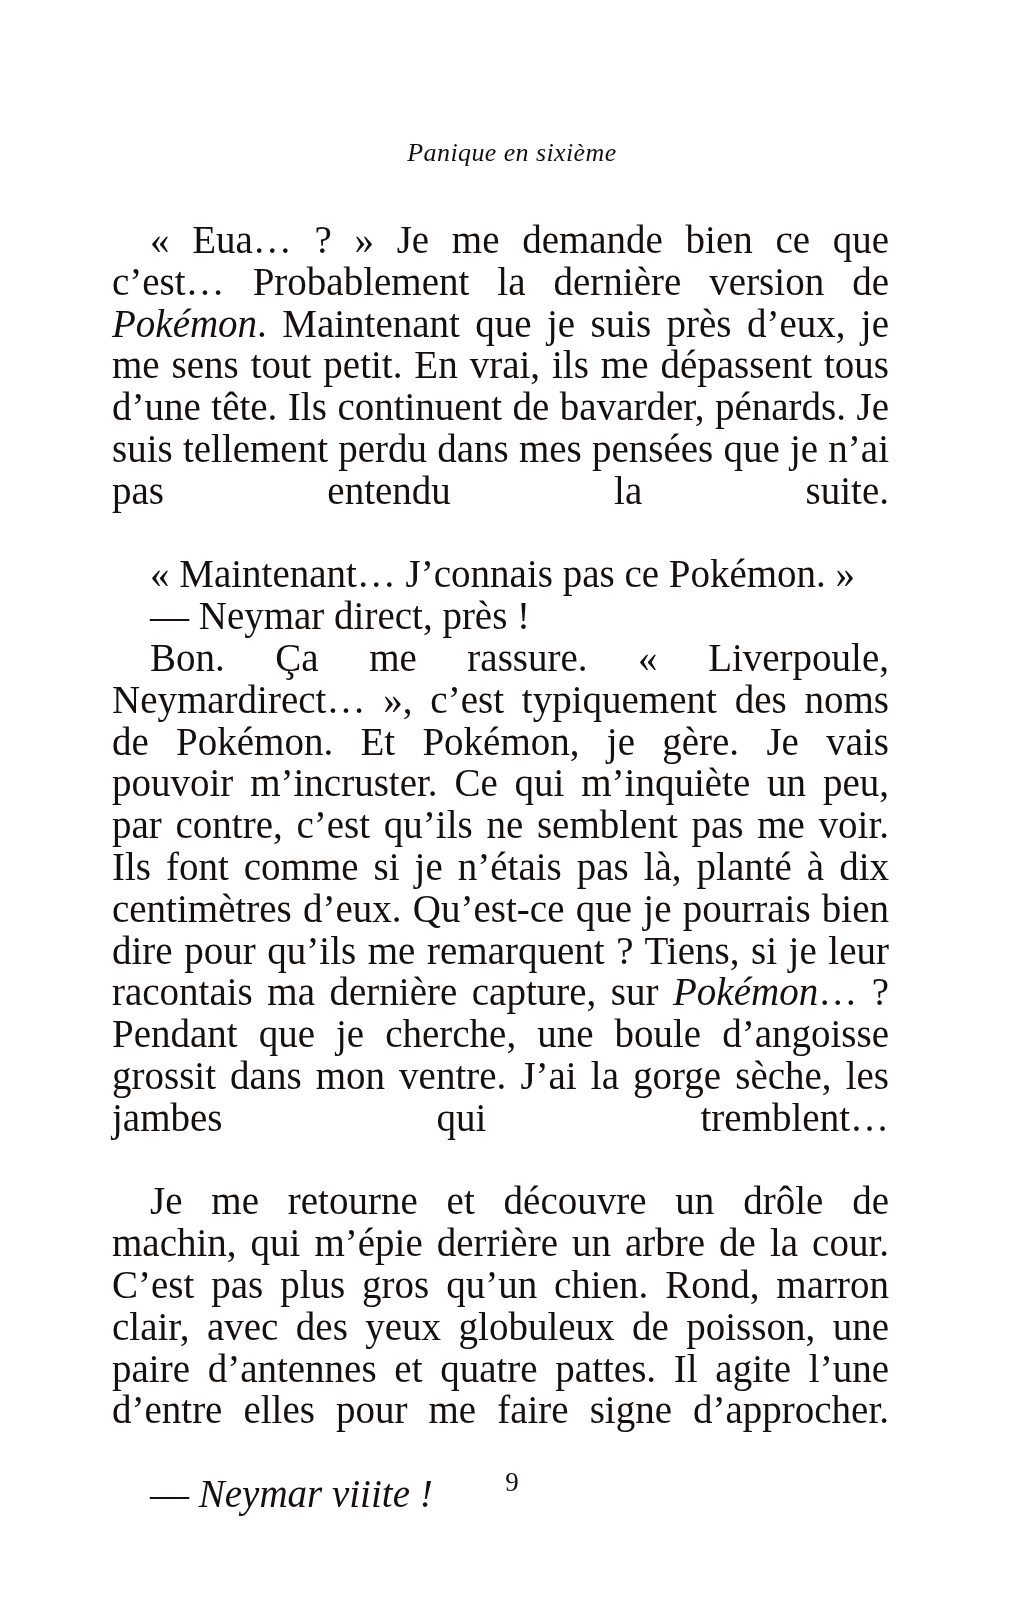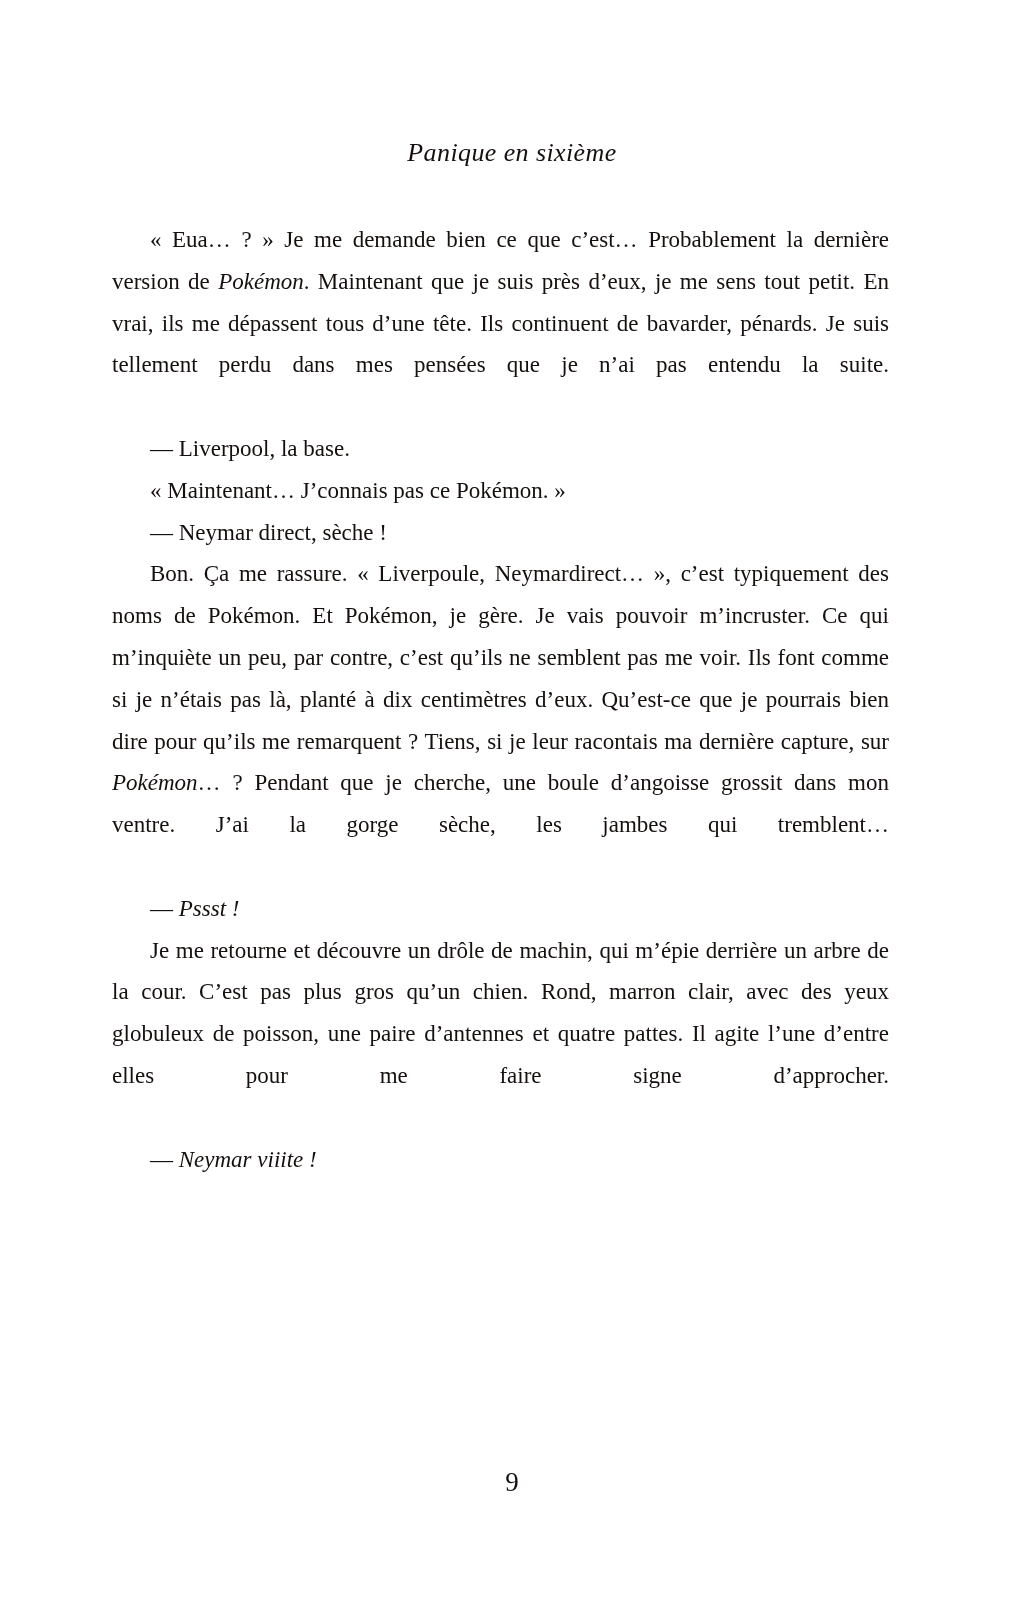--- a/index.html
+++ b/index.html
@@ -31,21 +31,21 @@
     letter-spacing: 0.4px;
     color: #15100e;
   }
 
   
   .textblock {
     position: absolute;
     top: 203px;
     left: 112px;
     width: 777px;
-    font-size: 23px;
+    font-size: 39px;
     line-height: 41.8px;
     text-align: justify;
     text-justify: inter-word;
     -webkit-hyphens: none;
     hyphens: none;
   }
 
   .para {
     margin: 0;
     text-indent: 38px;
@@ -87,24 +87,22 @@
 </style>
 </head>
 <body>
 
 <div class="page">
 
   <div class="running-head">Panique en sixième</div>
 
   <div class="textblock">
       <p class="para"><span class="dash">« Eua… ? » Je me demande bien ce que c’est… Probablement la dernière version de </span><span class="ital">Pokémon</span><span class="dash">. Maintenant que je suis près d’eux, je me sens tout petit. En vrai, ils me dépassent tous d’une tête. Ils continuent de bavarder, pénards. Je suis tellement perdu dans mes pensées que je n’ai pas entendu la suite.</span></p>
-      <p class="speech"><span class="dash">— Liverpool, la base.</span></p>
       <p class="speech"><span class="dash">« Maintenant… J’connais pas ce Pokémon. »</span></p>
-      <p class="speech"><span class="dash">— Neymar direct, sèche !</span></p>
+      <p class="speech"><span class="dash">— Neymar direct, près !</span></p>
       <p class="para"><span class="dash">Bon. Ça me rassure. « Liverpoule, Neymardirect… », c’est typiquement des noms de Pokémon. Et Pokémon, je gère. Je vais pouvoir m’incruster. Ce qui m’inquiète un peu, par contre, c’est qu’ils ne semblent pas me voir. Ils font comme si je n’étais pas là, planté à dix centimètres d’eux. Qu’est-ce que je pourrais bien dire pour qu’ils me remarquent ? Tiens, si je leur racontais ma dernière capture, sur </span><span class="ital">Pokémon</span><span class="dash">… ? Pendant que je cherche, une boule d’angoisse grossit dans mon ventre. J’ai la gorge sèche, les jambes qui tremblent…</span></p>
-      <p class="speech"><span class="dash">— </span><span class="ital">Pssst !</span></p>
       <p class="para"><span class="dash">Je me retourne et découvre un drôle de machin, qui m’épie derrière un arbre de la cour. C’est pas plus gros qu’un chien. Rond, marron clair, avec des yeux globuleux de poisson, une paire d’antennes et quatre pattes. Il agite l’une d’entre elles pour me faire signe d’approcher.</span></p>
       <p class="speech"><span class="dash">— </span><span class="ital">Neymar viiite !</span></p>
     </div>
 
   <div class="folio">9</div>
 
 </div>
 
 </body></html>

